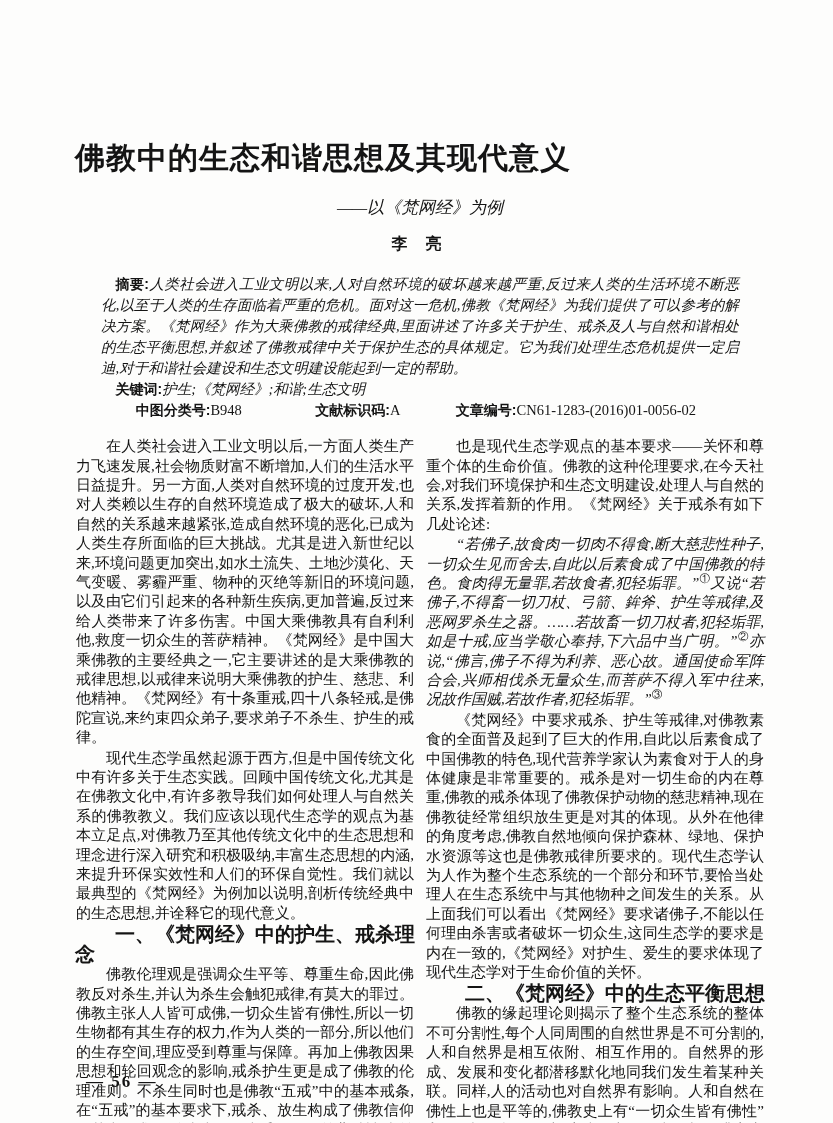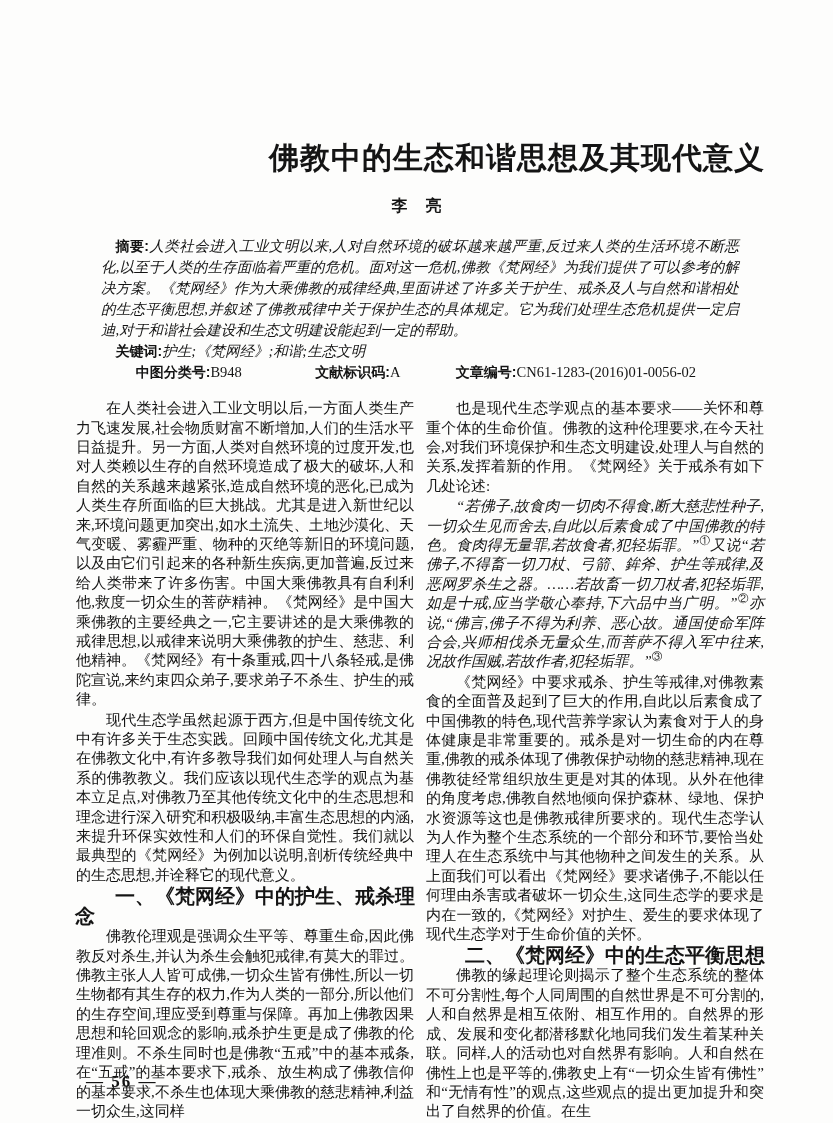--- a/index.html
+++ b/index.html
@@ -7,21 +7,21 @@
     position:relative;
     width:833px;height:1123px;
     background:#fdfdfc;
     overflow:hidden;
     color:#141414;
     font-family:"Liberation Serif", serif;
   }
   .content{position:absolute;left:75px;top:0;width:690px;}
   
   .title{
-    margin-top:140px;text-align:right;
+    margin-top:140px;text-align:left;
     font-size:30px;font-weight:bold;letter-spacing:1px;line-height:36px;
   }
   .subtitle{margin-top:17px;text-align:center;font-size:17px;font-style:italic;}
   .author{margin-top:15px;text-align:center;font-size:16px;letter-spacing:7px;font-weight:bold;}
   
   .meta{margin:19px 26px 0 26px;font-size:14.5px;line-height:21px;}
   .meta p{margin:0;}
   .abstract{text-align:justify;text-indent:1em;font-style:italic;}
   .keywords{text-indent:1em;font-style:italic;}
   .label{
@@ -52,20 +52,21 @@
   }
 </style>
 </head>
 <body>
 
 <div class="page">
   <div class="content">
 
     <header>
       <h1 class="title">佛教中的生态和谐思想及其现代意义</h1>
+      <div class="subtitle">——以《梵网经》为例</div>
       <div class="author">李 亮</div>
     </header>
 
     <section class="meta">
       <p class="abstract"><span class="label">摘要:</span><span>人类社会进入工业文明以来,人对自然环境的破坏越来越严重,反过来人类的生活环境不断恶化,以至于人类的生存面临着严重的危机。面对这一危机,佛教《梵网经》为我们提供了可以参考的解决方案。《梵网经》作为大乘佛教的戒律经典,里面讲述了许多关于护生、戒杀及人与自然和谐相处的生态平衡思想,并叙述了佛教戒律中关于保护生态的具体规定。它为我们处理生态危机提供一定启迪,对于和谐社会建设和生态文明建设能起到一定的帮助。</span></p>
       <p class="keywords"><span class="label">关键词:</span><span>护生;《梵网经》;和谐;生态文明</span></p>
       <p class="classline"><span class="seg seg-1"><span class="label">中图分类号:</span><span>B948</span></span><span class="seg seg-2"><span class="label">文献标识码:</span><span>A</span></span><span class="seg"><span class="label">文章编号:</span><span>CN61-1283-(2016)01-0056-02</span></span></p>
     </section>
 
     <main class="columns">

